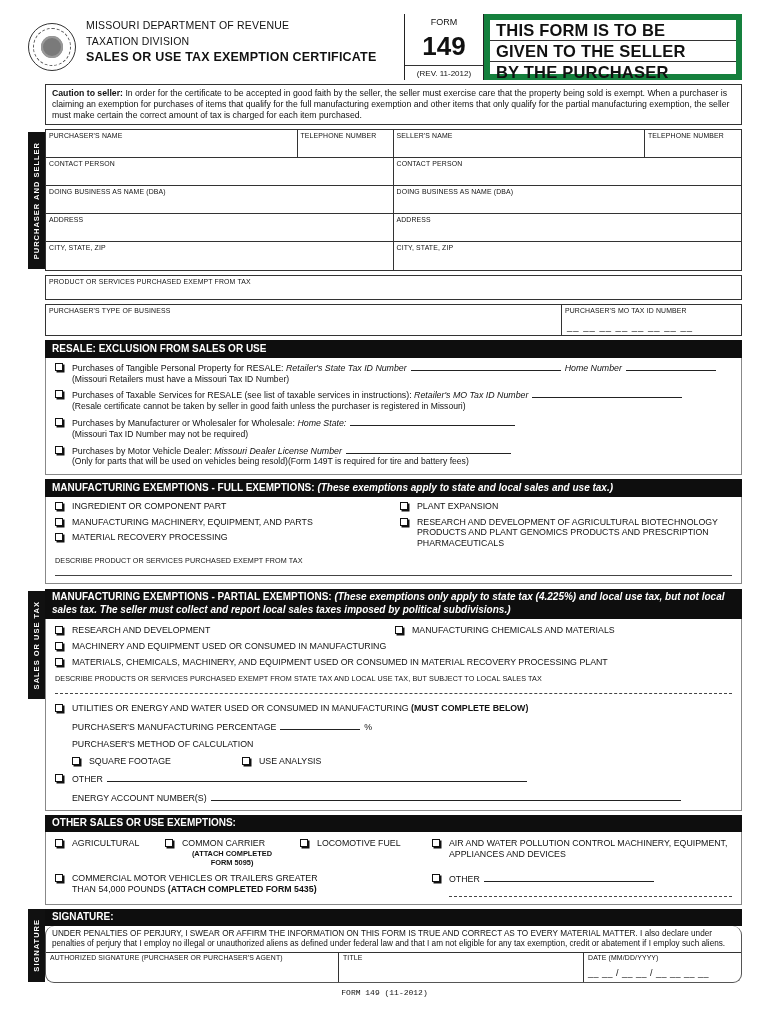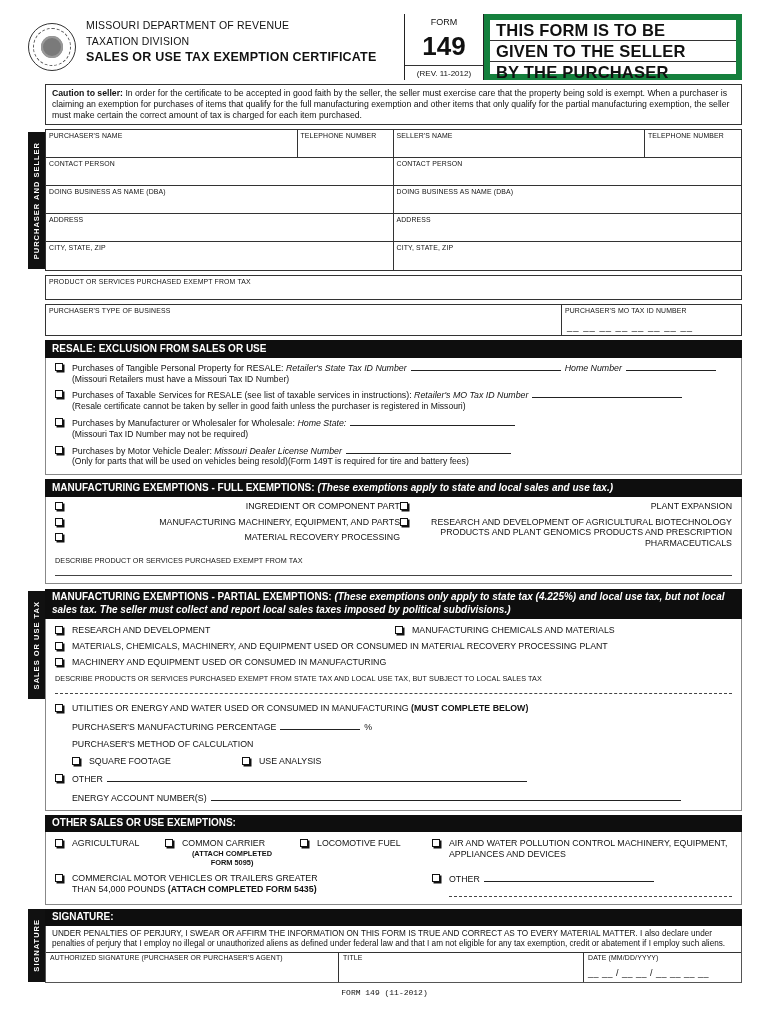--- a/index.html
+++ b/index.html
@@ -54,21 +54,21 @@
   .sec-b { border-left:1px solid #888; border-right:1px solid #888; border-bottom:1px solid #888; padding:4px 9px 7px; }
 
   
   .cb { position:absolute; left:0; top:1px; width:8px; height:8px; border:1px solid #111; background:#fff; box-shadow:1.5px 1.5px 0 #111; }
   .citem { position:relative; padding-left:17px; font-size:8.8px; line-height:10.8px; }
   .mt { margin-top:5px; }
   .inote { font-size:8.6px; }
   .blank { display:inline-block; border-bottom:1px solid #222; height:9px; vertical-align:baseline; margin:0 4px; } .w90{width:90px} .w150{width:150px} .w165{width:165px} .w80{width:80px} .w170{width:170px} .w420{width:420px} .w470{width:470px}
 
   
-  .cols { display:flex;text-align:right; }
+  .cols { display:flex; }
   .col-l { flex:0 0 345px; }
   .col-r { flex:1; }
   .desc { margin-top:7px; font-size:7.2px; letter-spacing:.1px; }
   .desc-line { border-bottom:1px solid #444; height:11px; }
   .desc-line.dashed { border-bottom:1px dashed #444; }
 
   .prow { display:flex; margin-top:5px; }
   .prow .c1 { flex:0 0 340px; }
 
   .uline { margin-top:7px; font-size:8.8px; position:relative; }
@@ -84,21 +84,21 @@
   .j1 { flex:0 0 377px; } .j2 { flex:1; }
   .jtext { display:inline-block; max-width:258px; }
   .other-line2 { border-bottom:1px dashed #444; height:12px; margin-left:17px; }
 
   
   .perjury { font-size:8.2px; line-height:9.8px; padding:3px 6px; border-bottom:1px solid #333; }
   .sigrow { display:grid; grid-template-columns:1fr 245px 158px; min-height:29px; }
   .sigcell { padding:1.5px 4px; }
   .sigcell.bl { border-left:1px solid #333; }
   .date-blanks { font-size:9px; margin-top:7px; letter-spacing:.5px; }
-  .sig-b { border-left:1px solid #555; border-right:1px solid #555; border-bottom:1px solid #555; }
+  .sig-b { border-left:1px solid #555; border-right:1px solid #555; border-bottom:1px solid #555;border-radius:9px; }
 
   .footer { text-align:center; font-size:8px; margin-top:5px; padding-right:1px;font-family:Liberation Mono, monospace; }
 </style>
 </head>
 <body>
 
 <div class="page">
 
   <div class="header">
     <div class="seal">
@@ -266,22 +266,22 @@
 
       <div class="sec">
         <div class="sec-h">
           <span>MANUFACTURING EXEMPTIONS - PARTIAL EXEMPTIONS:  </span><i>(These exemptions only apply to state tax (4.225%) and local use tax, but not local sales tax.  The seller must collect and report local sales taxes imposed by political subdivisions.)</i>
         </div>
         <div class="sec-b">
           <div class="prow" style="margin-top:2px;">
             <div class="citem c1"><span class="cb"></span><span>RESEARCH AND DEVELOPMENT</span></div>
             <div class="citem"><span class="cb"></span><span>MANUFACTURING CHEMICALS AND MATERIALS</span></div>
           </div>
+          <div class="citem mt"><span class="cb"></span><span>MACHINERY AND EQUIPMENT USED OR CONSUMED IN MANUFACTURING</span></div>
           <div class="citem mt"><span class="cb"></span><span>MATERIALS, CHEMICALS, MACHINERY, AND EQUIPMENT USED OR CONSUMED IN MATERIAL RECOVERY PROCESSING PLANT</span></div>
-          <div class="citem mt"><span class="cb"></span><span>MACHINERY AND EQUIPMENT USED OR CONSUMED IN MANUFACTURING</span></div>
           <div class="desc">
             <span>DESCRIBE PRODUCTS OR SERVICES PURCHASED EXEMPT FROM STATE TAX AND LOCAL USE TAX, BUT SUBJECT TO LOCAL SALES TAX</span>
             <div class="desc-line dashed"></div>
           </div>
 
           <div class="uline citem" style="margin-top:9px;">
             <span class="cb"></span>
             <span>UTILITIES OR ENERGY AND WATER USED OR CONSUMED IN MANUFACTURING </span><b>(MUST COMPLETE BELOW)</b>
           </div>
           <div class="uline u-ind">

